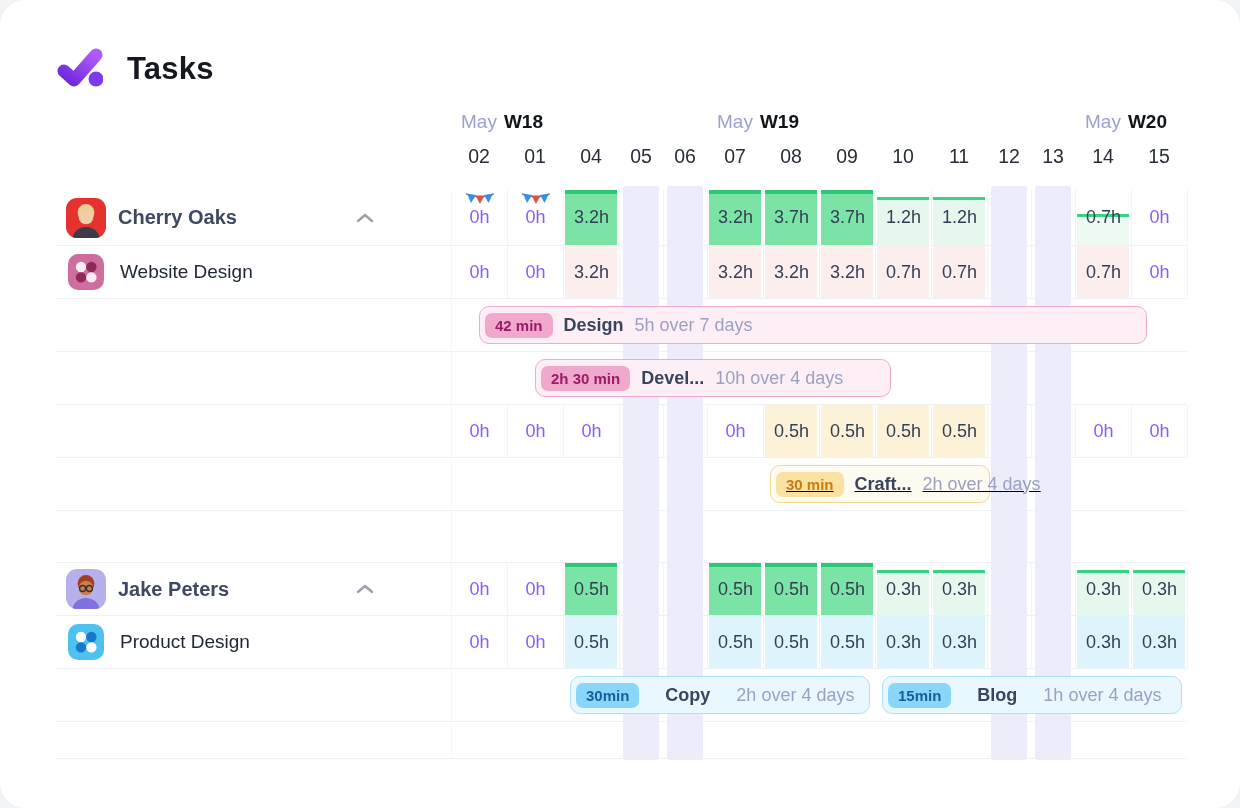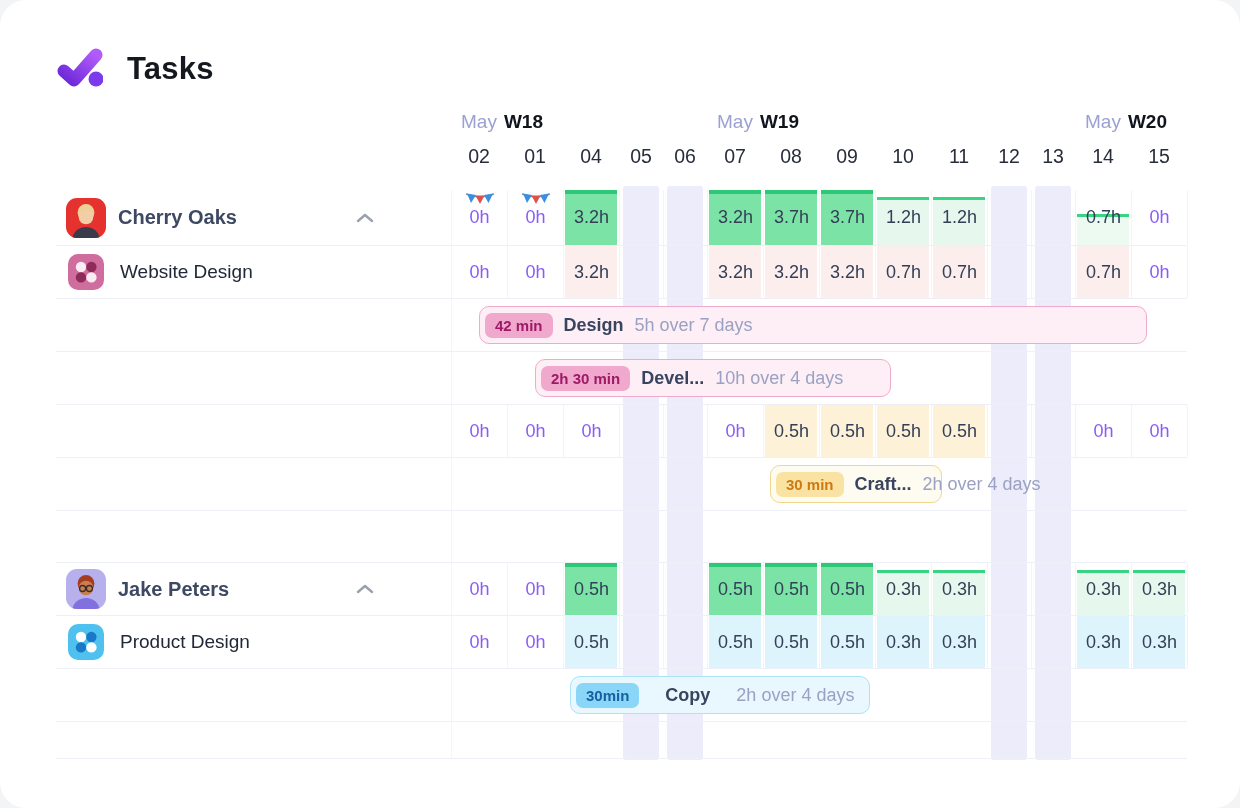--- a/index.html
+++ b/index.html
@@ -296,21 +296,21 @@
             <span class="val">0h</span>
           </div>
           <div class="cell muted" style="left: 680px; width: 56px;">
             <span class="val">0h</span>
           </div>
         </div>
       </div>
       <div class="row" style="height: 53px;">
         <div class="left-cell"></div>
         <div class="cells">
-          <div class="bar yellow" style="left: 318px; width: 172px; top: 7px;">
+          <div class="bar yellow" style="left: 318px; width: 220px; top: 7px; text-decoration: underline;">
             <span class="badge yellow">30 min</span>
             <span class="bar-title">Craft...</span>
             <span class="bar-meta">2h over 4 days</span>
           </div>
         </div>
       </div>
       <div class="row" style="height: 52px;">
         <div class="left-cell"></div>
         <div class="cells"></div>
       </div>
@@ -433,20 +433,25 @@
         </div>
       </div>
       <div class="row" style="height: 53px;">
         <div class="left-cell"></div>
         <div class="cells">
           <div class="bar blue" style="left: 118px; width: 300px; top: 7px;">
             <span class="badge blue">30min</span>
             <span class="bar-title">Copy</span>
             <span class="bar-meta">2h over 4 days</span>
           </div>
+          <div class="bar blue" style="left: 430px; width: 300px; top: 7px;">
+            <span class="badge blue">15min</span>
+            <span class="bar-title">Blog</span>
+            <span class="bar-meta">1h over 4 days</span>
+          </div>
         </div>
       </div>
       <div class="row" style="height: 37px;">
         <div class="left-cell"></div>
         <div class="cells"></div>
       </div>
     </div>
 
 </div>
 

